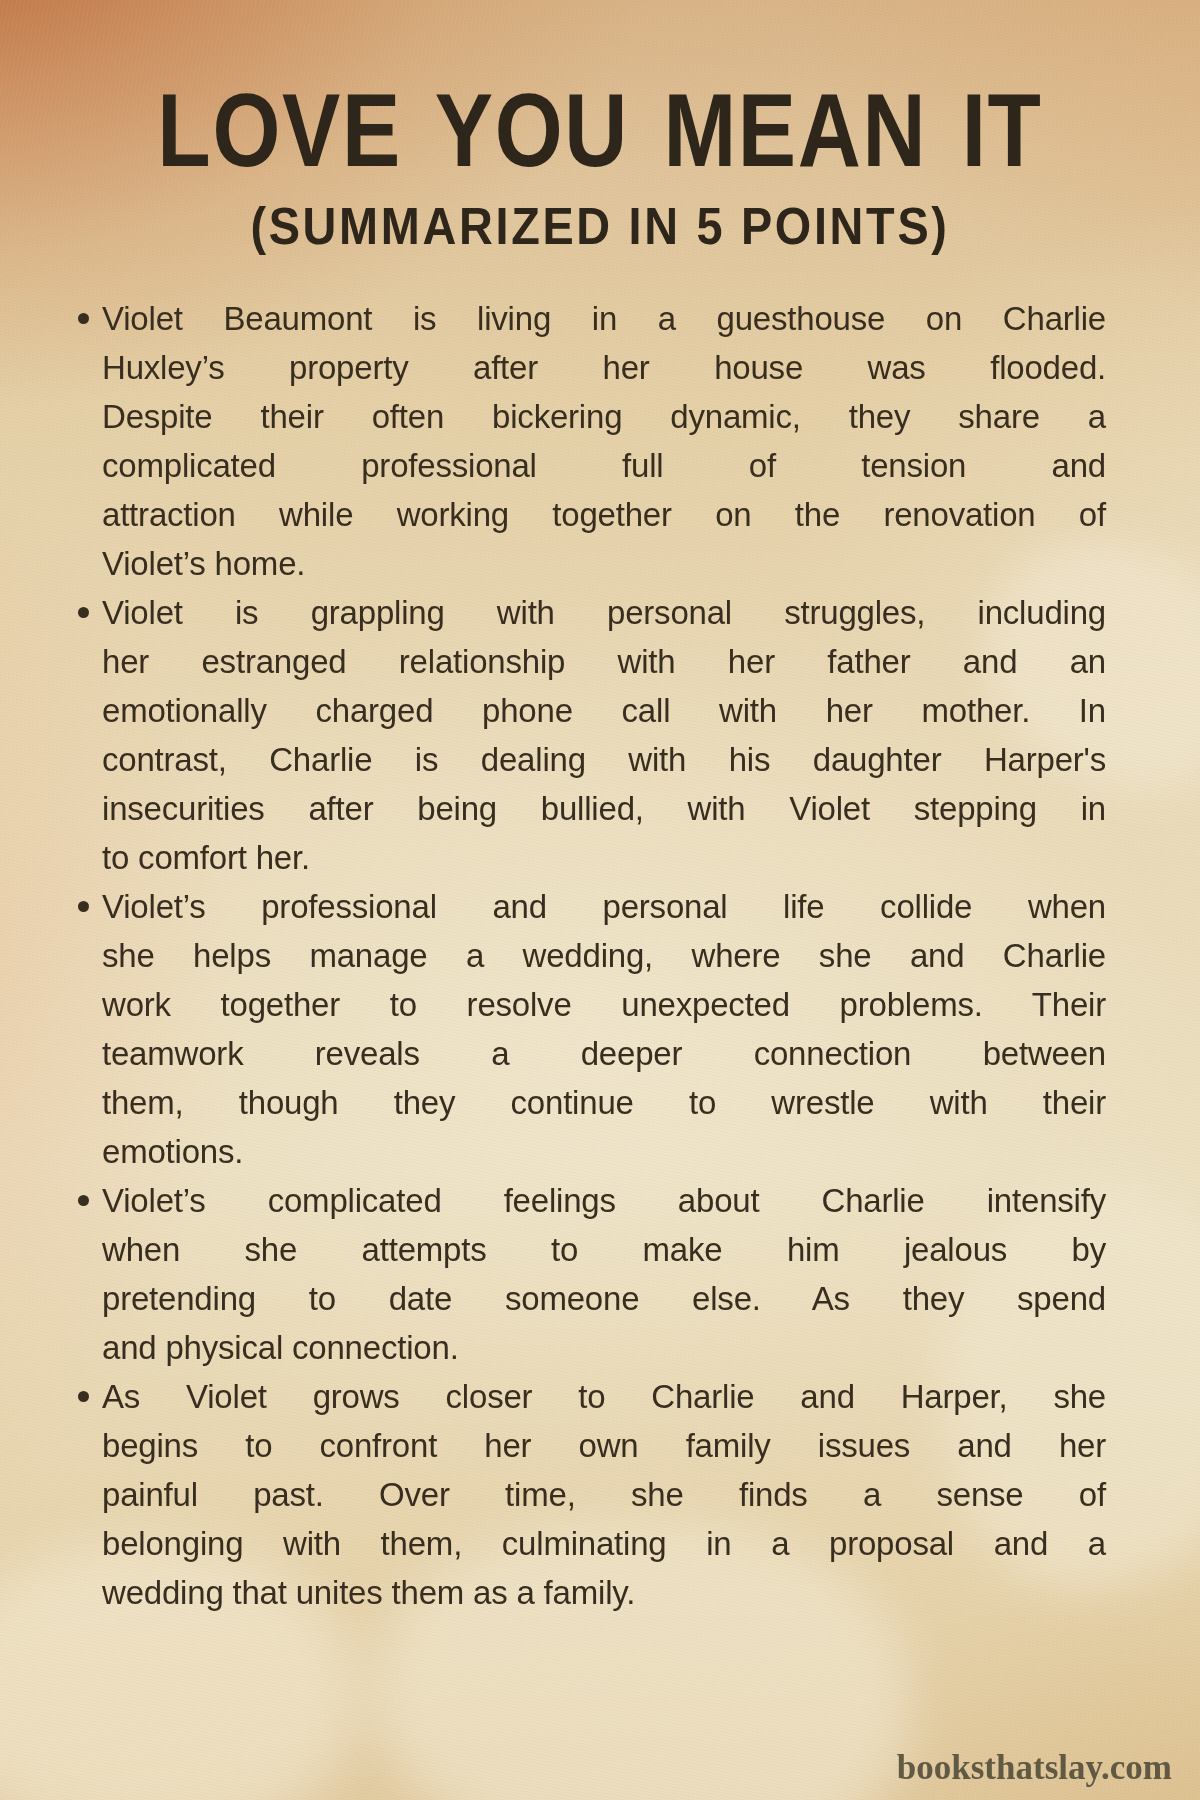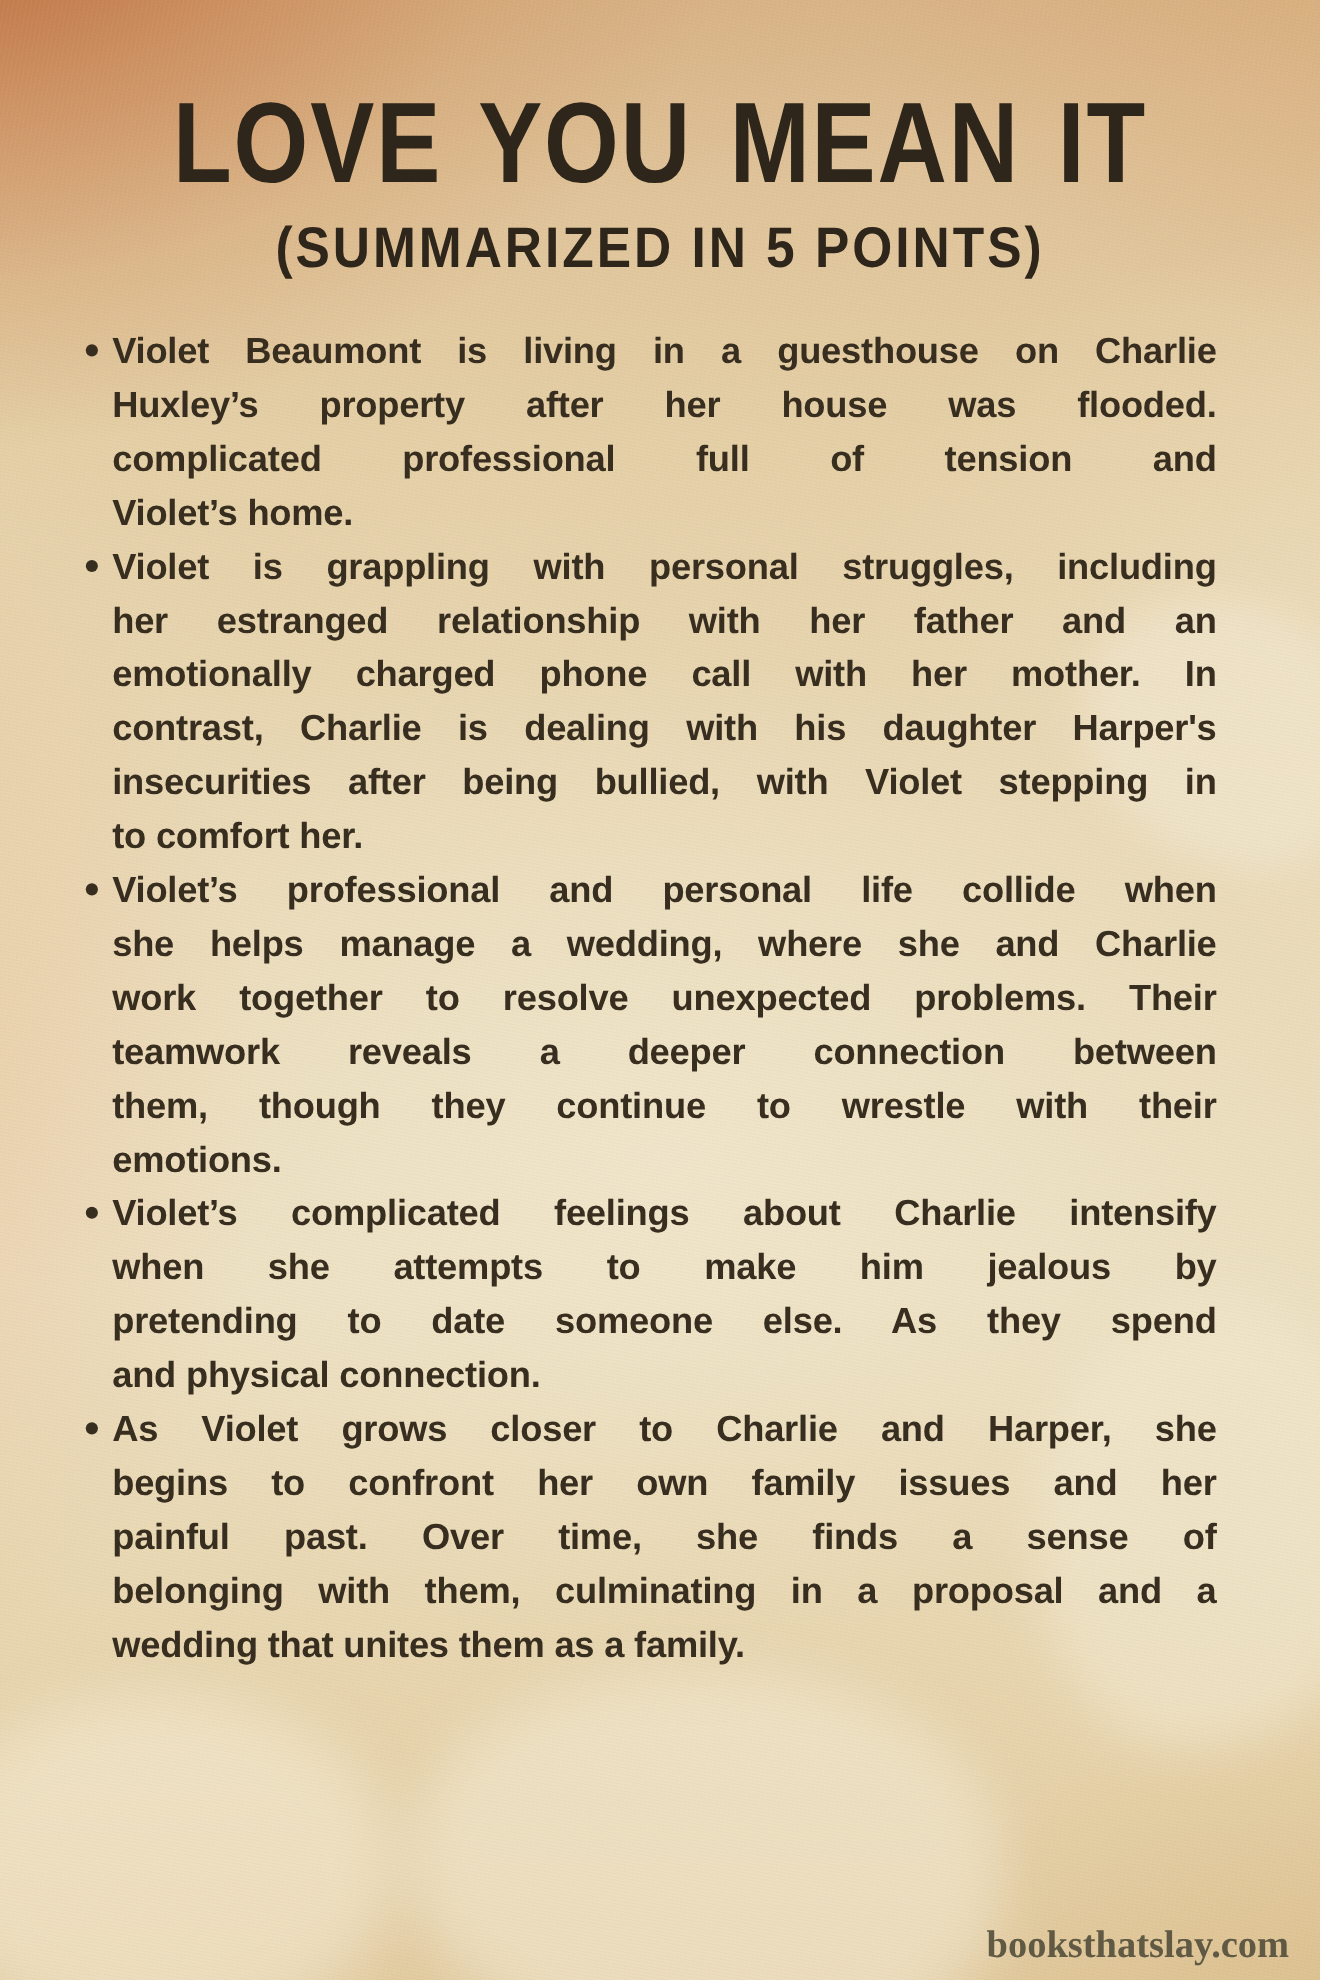--- a/index.html
+++ b/index.html
@@ -77,21 +77,21 @@
     color: #382e20;
   }
   ul.summary li { position: relative; padding-left: 26px; margin: 0; }
   .dot {
     position: absolute; left: 2px; top: 19px;
     width: 11px; height: 11px; border-radius: 50%;
     background: #382e20;
   }
   .line {
     font-size: 33px;
-    font-weight: 700;
+    font-weight: 400;
     line-height: 49px;
     letter-spacing: -0.2px;
     text-align: justify;
     text-align-last: justify;
     white-space: normal;
   }
   .line.last { text-align: center; text-align-last: left; }
   .watermark {
     position: absolute;
     right: 28px; bottom: 12px;
@@ -114,21 +114,23 @@
   <div class="grain"></div>
 
   <div class="content">
     <h1 class="title">LOVE YOU MEAN IT</h1>
     <h2 class="subtitle">(SUMMARIZED IN 5 POINTS)</h2>
     <ul class="summary">
         <li>
           <span class="dot"></span>
           <div class="line">Violet Beaumont is living in a guesthouse on Charlie</div>
           <div class="line">Huxley’s property after her house was flooded.</div>
+          <div class="line">Despite their often bickering dynamic, they share a</div>
           <div class="line">complicated professional full of tension and</div>
+          <div class="line">attraction while working together on the renovation of</div>
           <div class="line last">Violet’s home.</div>
         </li>
         <li>
           <span class="dot"></span>
           <div class="line">Violet is grappling with personal struggles, including</div>
           <div class="line">her estranged relationship with her father and an</div>
           <div class="line">emotionally charged phone call with her mother. In</div>
           <div class="line">contrast, Charlie is dealing with his daughter Harper's</div>
           <div class="line">insecurities after being bullied, with Violet stepping in</div>
           <div class="line last">to comfort her.</div>

